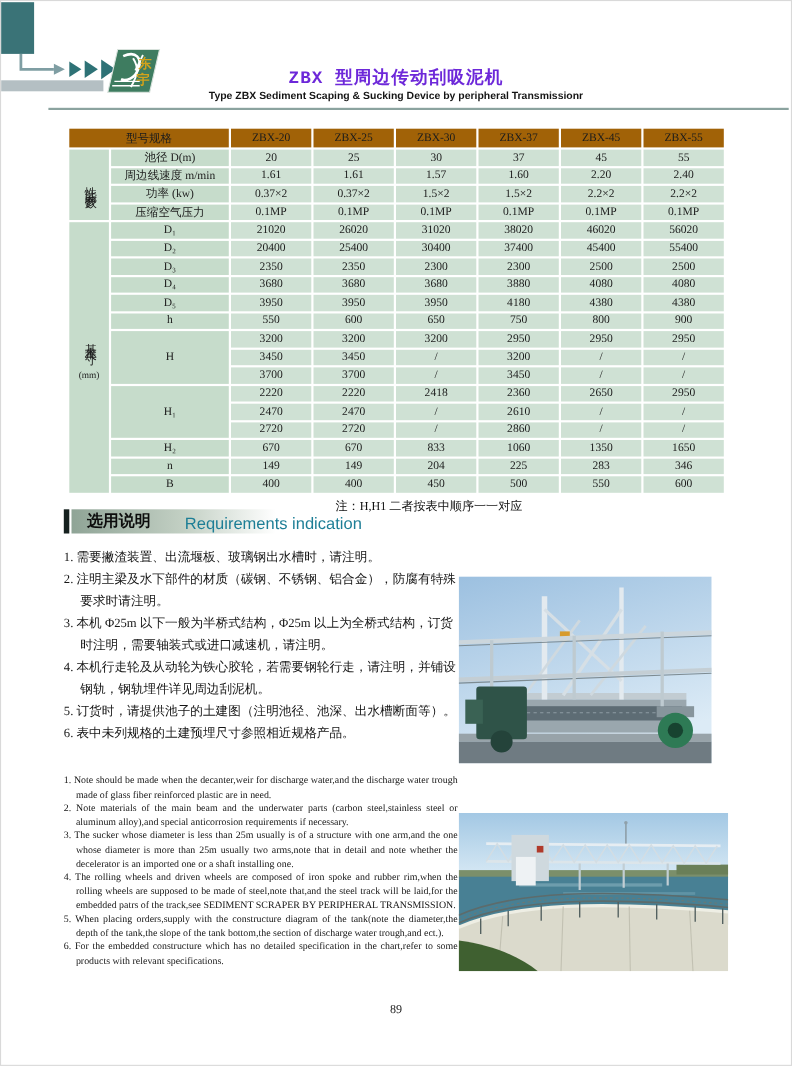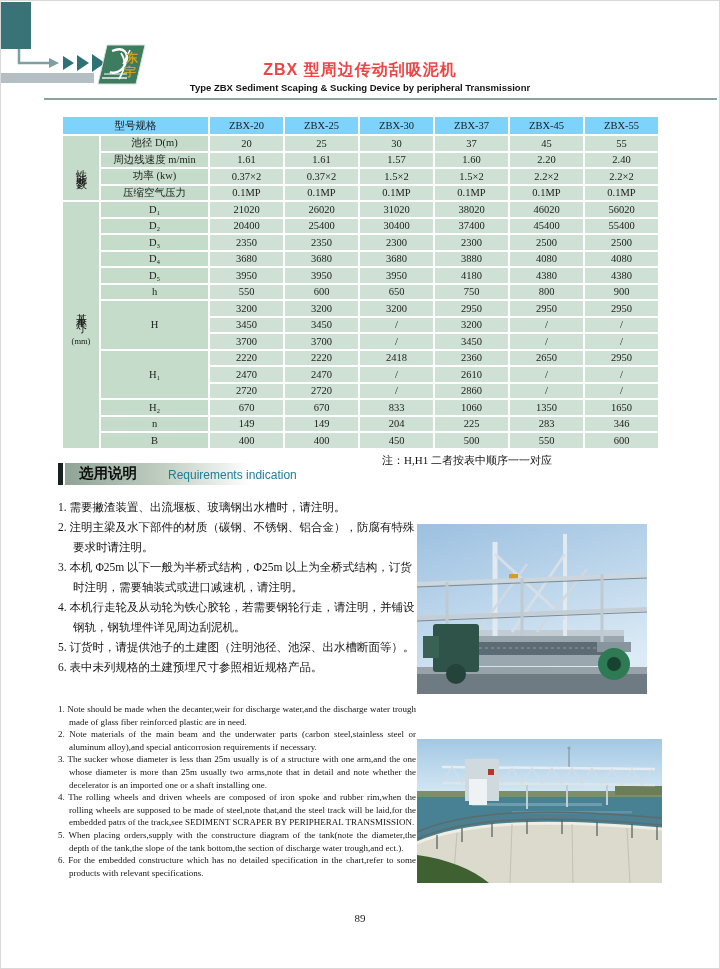--- a/index.html
+++ b/index.html
@@ -7,49 +7,49 @@
           box-sizing:border-box; border:1px solid #d9d9d9;
           font-family:"Liberation Serif","DejaVu Serif",serif; }
 
   
   .deco-rect { position:absolute; left:0; top:1px; width:30px; height:47px; background:#3a7377; }
   .connector-svg { position:absolute; left:0; top:44px; }
   .gray-bar { position:absolute; left:0; top:72px; width:93px; height:10px; background:#b4bfc3; }
   .logo-svg { position:absolute; left:96px; top:42px; }
 
   .page-title { position:absolute; left:0; right:0; top:59px; text-align:center;
-                font-family:Liberation Sans, sans-serif; font-weight:bold; font-size:16px;
-                letter-spacing:1px; color:#ef4444; }
+                font-family:Liberation Mono, monospace; font-weight:bold; font-size:16px;
+                letter-spacing:1px; color:#6d28d9; }
   .page-subtitle { position:absolute; left:0; right:0; top:81px; text-align:center;
                 font-family:"Liberation Sans",sans-serif; font-weight:bold; font-size:9.5px; color:#141414; }
   .header-rule { position:absolute; left:43px; top:97px; width:673px; height:2px; background:#8ba39f; }
 
   
   #spec-table { position:absolute; left:60px; top:114px; border-collapse:separate; border-spacing:2px;
                 table-layout:fixed; font-size:10.5px; color:#1c1c1c; }
   #spec-table th, #spec-table td { text-align:center; vertical-align:middle; padding:0; font-weight:normal; overflow:hidden; }
-  #spec-table th { background:#7dd3fc; height:17px; }
+  #spec-table th { background:#a16207; height:17px; }
   #spec-table td.param, #spec-table td.group { background:#c6dccb; }
   #spec-table td.val { background:#cfe1d4; height:14.5px; }
   .vtext { writing-mode:vertical-rl; text-orientation:upright; display:inline-block;
            letter-spacing:3px; font-size:11px; line-height:1; }
   .vsuffix { display:block; font-size:8.5px; margin-top:18px; }
 
-  .table-footnote { position:absolute; top:452px; left:286px; width:360px; text-align:center;
+  .table-footnote { position:absolute; top:452px; left:304px; width:360px; text-align:left;
                     font-size:11px; color:#111; }
 
   
   .section-header { position:absolute; left:55px; top:461px; width:320px; height:24px; }
   .section-bar { position:absolute; left:2px; top:1px; width:5px; height:22px; background:#16211f; }
   .section-grad { position:absolute; left:9px; top:1px; width:186px; height:22px;
                   background:linear-gradient(90deg,#8fa496 0%,#c3d0c4 55%,#ffffff 100%); }
   .section-title-cn { position:absolute; left:23px; top:2px; font-family:"Liberation Sans",sans-serif;
                   font-weight:bold; font-size:14.5px; color:#0c0c0c;text-align:right; }
   .section-title-en { position:absolute; left:112px; top:6px; font-family:"Liberation Sans",sans-serif;
-                  font-size:12px; color:#1d7e96; }
+                  font-size:15px; color:#1d7e96; }
 
   
   .notes-cn { position:absolute; left:57px; top:496px; width:357px;
               font-size:11.5px; line-height:20px; color:#151515; }
   .notes-cn .note-item { padding-left:15px; text-indent:-15px; }
   .notes-en { position:absolute; left:57px; top:678px; width:358px;
               font-size:9px; line-height:12.6px; color:#151515; text-align:justify;margin-top:24px; }
   .notes-en .note-item { padding-left:11px; text-indent:-11px; }
 
   

